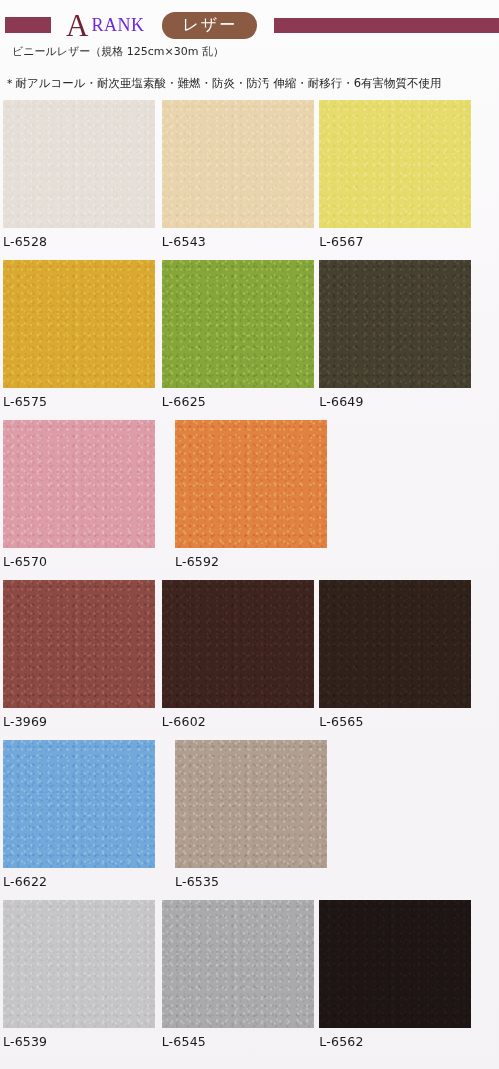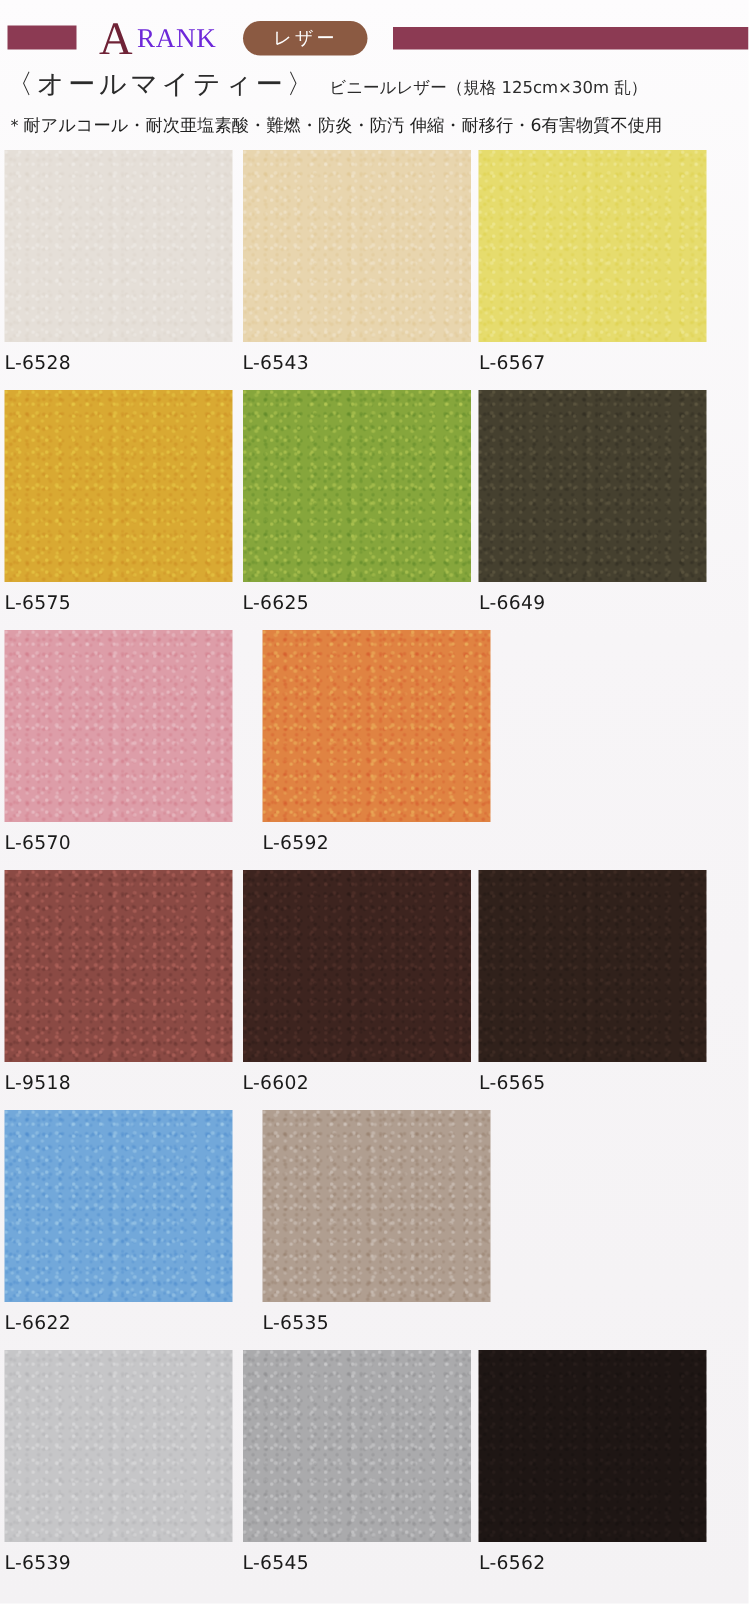--- a/index.html
+++ b/index.html
@@ -49,21 +49,21 @@
     font-size: 18px;
     color: #6f2236;
     margin-left: 3px;
     letter-spacing: 0.5px;
   }
   .pill {
     margin-left: 18px;
     background: #8b5a42;
     color: #ffffff;
     border-radius: 13px;
-    font-size: 12px;
+    font-size: 16px;
     padding: 5px 20px 6px 20px;
     letter-spacing: 2px;
     line-height: 1;
     white-space: nowrap;
   }
   .hdr-bar {
     flex: 1;
     height: 15px;
     background: #8c3a53;
     margin-left: 17px;
@@ -160,21 +160,20 @@
 <div class="header">
   <div class="hdr-row">
     <div class="hdr-chip" style="background: rgb(140, 58, 83);"></div>
     <div class="rank-letter" style="color: rgb(111, 34, 54);">A</div>
     <div class="rank-word" style="color: #6d28d9;">RANK</div>
     <div class="pill" style="background: rgb(139, 90, 66);">レザー</div>
     <div class="hdr-bar" style="background: rgb(140, 58, 83);"></div>
   </div>
 
   <div class="subtitle">
-    <span class="subtitle-main">〈オールマイティー〉</span>
     <span class="subtitle-sub">ビニールレザー（規格 125cm×30m 乱）</span>
   </div>
 
   <div class="notes">＊耐アルコール・耐次亜塩素酸・難燃・防炎・防汚 伸縮・耐移行・6有害物質不使用</div>
 </div>
 
 <div class="grid" id="grid">
     <div class="row">
       <div class="cell">
         <div class="swatch" style="background: rgb(229, 223, 216);">
@@ -227,21 +226,21 @@
           <div class="grain"></div>
         </div>
         <div class="label">L-6592</div>
       </div>
     </div>
     <div class="row">
       <div class="cell">
         <div class="swatch" style="background: rgb(139, 74, 68);">
           <div class="grain"></div>
         </div>
-        <div class="label">L-9518</div>
+        <div class="label">L-3969</div>
       </div>
       <div class="cell">
         <div class="swatch" style="background: rgb(61, 36, 31);">
           <div class="grain"></div>
         </div>
         <div class="label">L-6602</div>
       </div>
       <div class="cell">
         <div class="swatch" style="background: rgb(48, 33, 27);">
           <div class="grain"></div>

